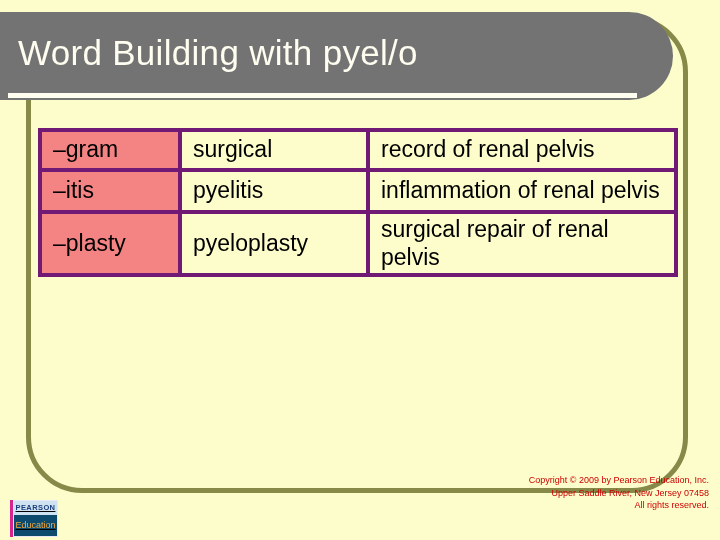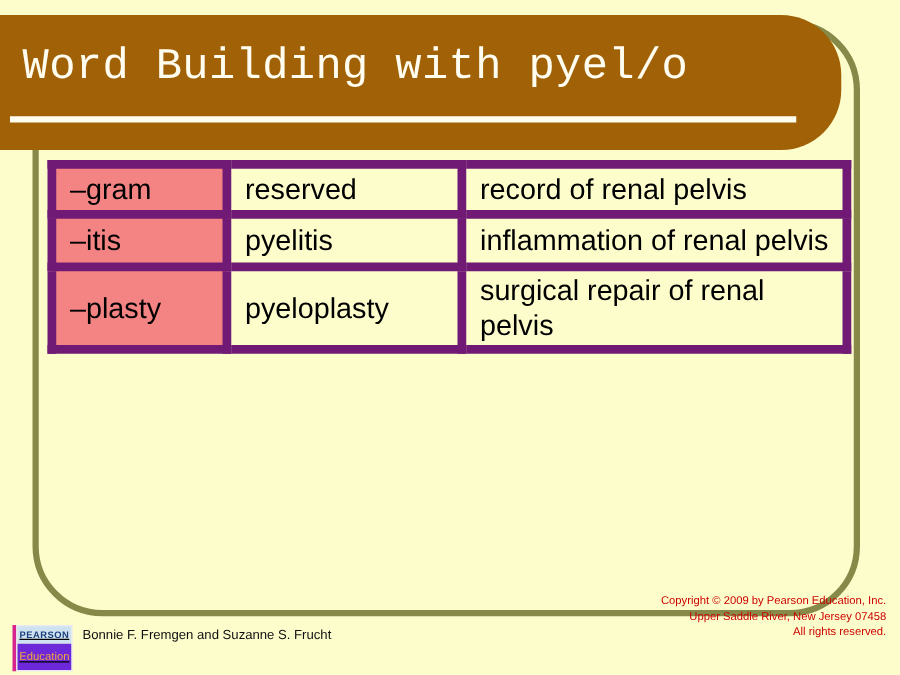--- a/index.html
+++ b/index.html
@@ -20,25 +20,24 @@
     height: 477px;
     border: 5px solid #878949;
     border-radius: 56px;
     z-index: 1;
   }
   .banner {
     position: absolute;
     left: 0;
     top: 12px;
     width: 673px;
-    height: 108px;
-    background: #a16207;
+    height: 88px;
+    background: #737373;
     border-radius: 0 48px 48px 0;
     z-index: 2;
-    font-family: Liberation Mono, monospace;
   }
   .banner h1 {
     padding: 21px 0 0 18px;
     font-size: 35px;
     font-weight: 400;
     color: #fffdf0;
     letter-spacing: 0.3px;
     white-space: nowrap;
   }
   .underline {
@@ -52,21 +51,21 @@
   table.wb {
     position: absolute;
     left: 38px;
     top: 128px;
     width: 636px;
     border-collapse: collapse;
     table-layout: fixed;
     z-index: 3;
   }
   table.wb td {
-    border: 7px solid #701a75;
+    border: 4px solid #701a75;
     background: #fdfdcc;
     color: #000;
     font-size: 23px;
     padding: 2px 8px 2px 11px;
     vertical-align: middle;
     line-height: 1.2;
   }
   table.wb td.suffix { background: #f48484; }
   table.wb col.c1 { width: 140px; }
   table.wb col.c2 { width: 188px; }
@@ -91,21 +90,21 @@
     background: #cfe2f2;
     color: #1b3f7a;
     font-size: 7.5px;
     font-weight: bold;
     text-align: center;
     line-height: 14px;
     letter-spacing: 0.4px;
   }
   .logo-bottom {
     flex: 1;
-    background: #6d28d9;
+    background: #0c4a6e;
     color: #f2a73d;
     font-size: 9px;
     text-align: center;
     line-height: 20px;
   }
   .book-info {
     position: absolute;
     left: 66px;
     top: 502px;
     font-size: 10.5px;
@@ -138,21 +137,21 @@
 
   <table class="wb">
     <colgroup>
         <col class="c1">
         <col class="c2">
         <col class="c3">
       </colgroup>
     <tbody>
       <tr class="r1">
         <td class="suffix">–gram</td>
-        <td>reserved</td>
+        <td>surgical</td>
         <td>record of renal pelvis</td>
       </tr>
       <tr class="r2">
         <td class="suffix">–itis</td>
         <td>pyelitis</td>
         <td>inflammation of renal pelvis</td>
       </tr>
       <tr class="r3">
         <td class="suffix">–plasty</td>
         <td>pyeloplasty</td>
@@ -163,21 +162,20 @@
 
   <div class="logo">
     <div class="logo-stripe"></div>
     <div class="logo-main">
       <div class="logo-top">PEARSON</div>
       <div class="logo-bottom">Education</div>
     </div>
   </div>
 
   <div class="book-info">
-    <div>Bonnie F. Fremgen and Suzanne S. Frucht</div>
   </div>
 
   <div class="copyright">
     <div>Copyright © 2009 by Pearson Education, Inc.</div>
     <div>Upper Saddle River, New Jersey 07458</div>
     <div>All rights reserved.</div>
   </div>
 
 </div>
 

